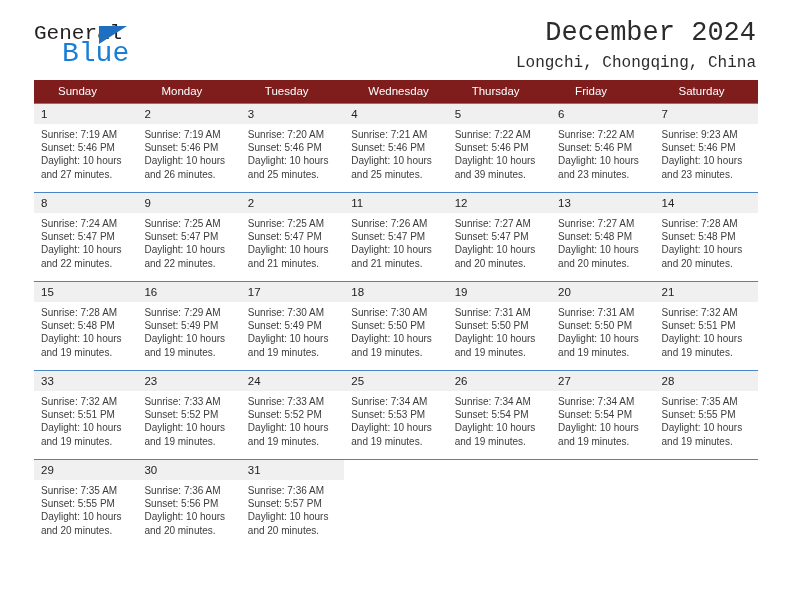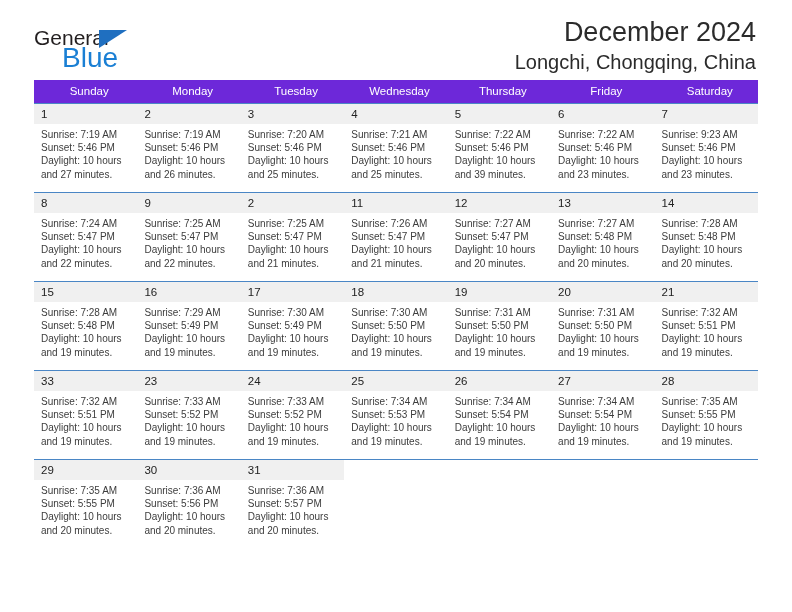--- a/index.html
+++ b/index.html
@@ -19,25 +19,26 @@
     position: relative;
     width: 792px;
     height: 612px;
     box-sizing: border-box;
     padding: 0 34px;
   }
 
   
   .header {
     display: flex;
-    align-items: flex-end;
+    align-items: center;
     justify-content: space-between;
     height: 72px;
     padding-top: 18px;
     box-sizing: border-box;
+    font-family: Liberation Mono, monospace;
   }
 
   .logo {
     position: relative;
     width: 110px;
     height: 46px;
     flex: 0 0 auto;
   }
   .logo-general {
     position: absolute;
@@ -72,43 +73,43 @@
     padding-right: 2px;
   }
   .cal-title {
     font-size: 27px;
     color: #2b2b2b;
     line-height: 32px;
     font-weight: normal;
     white-space: nowrap;
   }
   .cal-subtitle {
-    font-size: 20px;
+    font-size: 16px;
     color: #2b2b2b;
     line-height: 20px;
     margin-top: 4px;
     white-space: nowrap;
   }
 
   
   .calendar {
     width: 724px;
     border-collapse: collapse;
     table-layout: fixed;
     margin-top: 8px;
   }
   .calendar col { width: 103.43px; }
 
   thead th {
-    background: #6d28d9;
+    background: #7f1d1d;
     color: #ffffff;
     font-size: 11.5px;
     font-weight: normal;
-    text-align: center;
-    padding: 5px 0 5px 7px;
+    text-align: left;
+    padding: 5px 0 5px 24px;
     height: 11px;
     line-height: 13px;
   }
 
   tbody td {
     vertical-align: top;
     padding: 0;
     border: none;
     height: 88px;
   }

